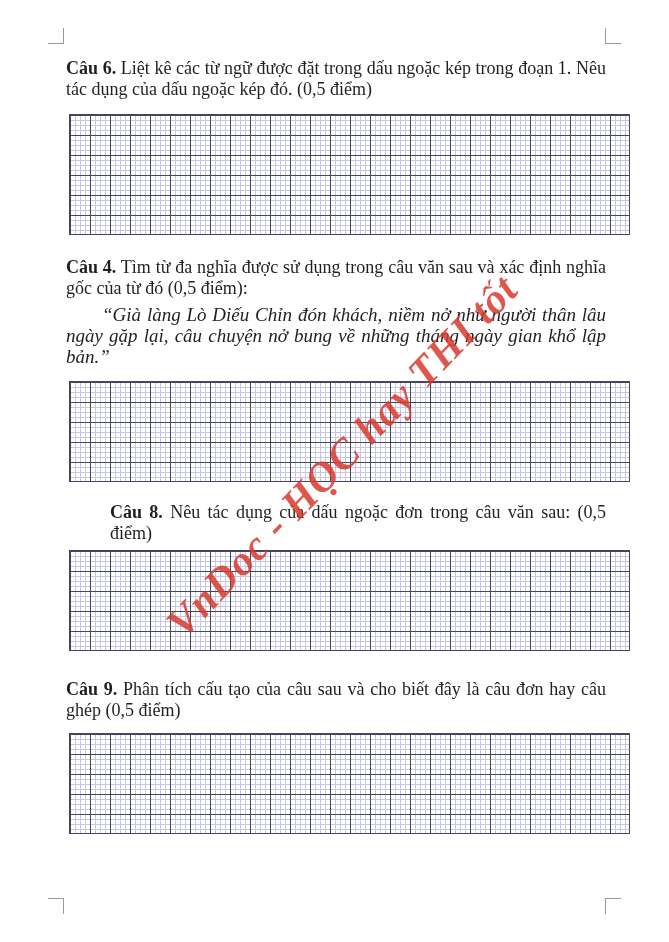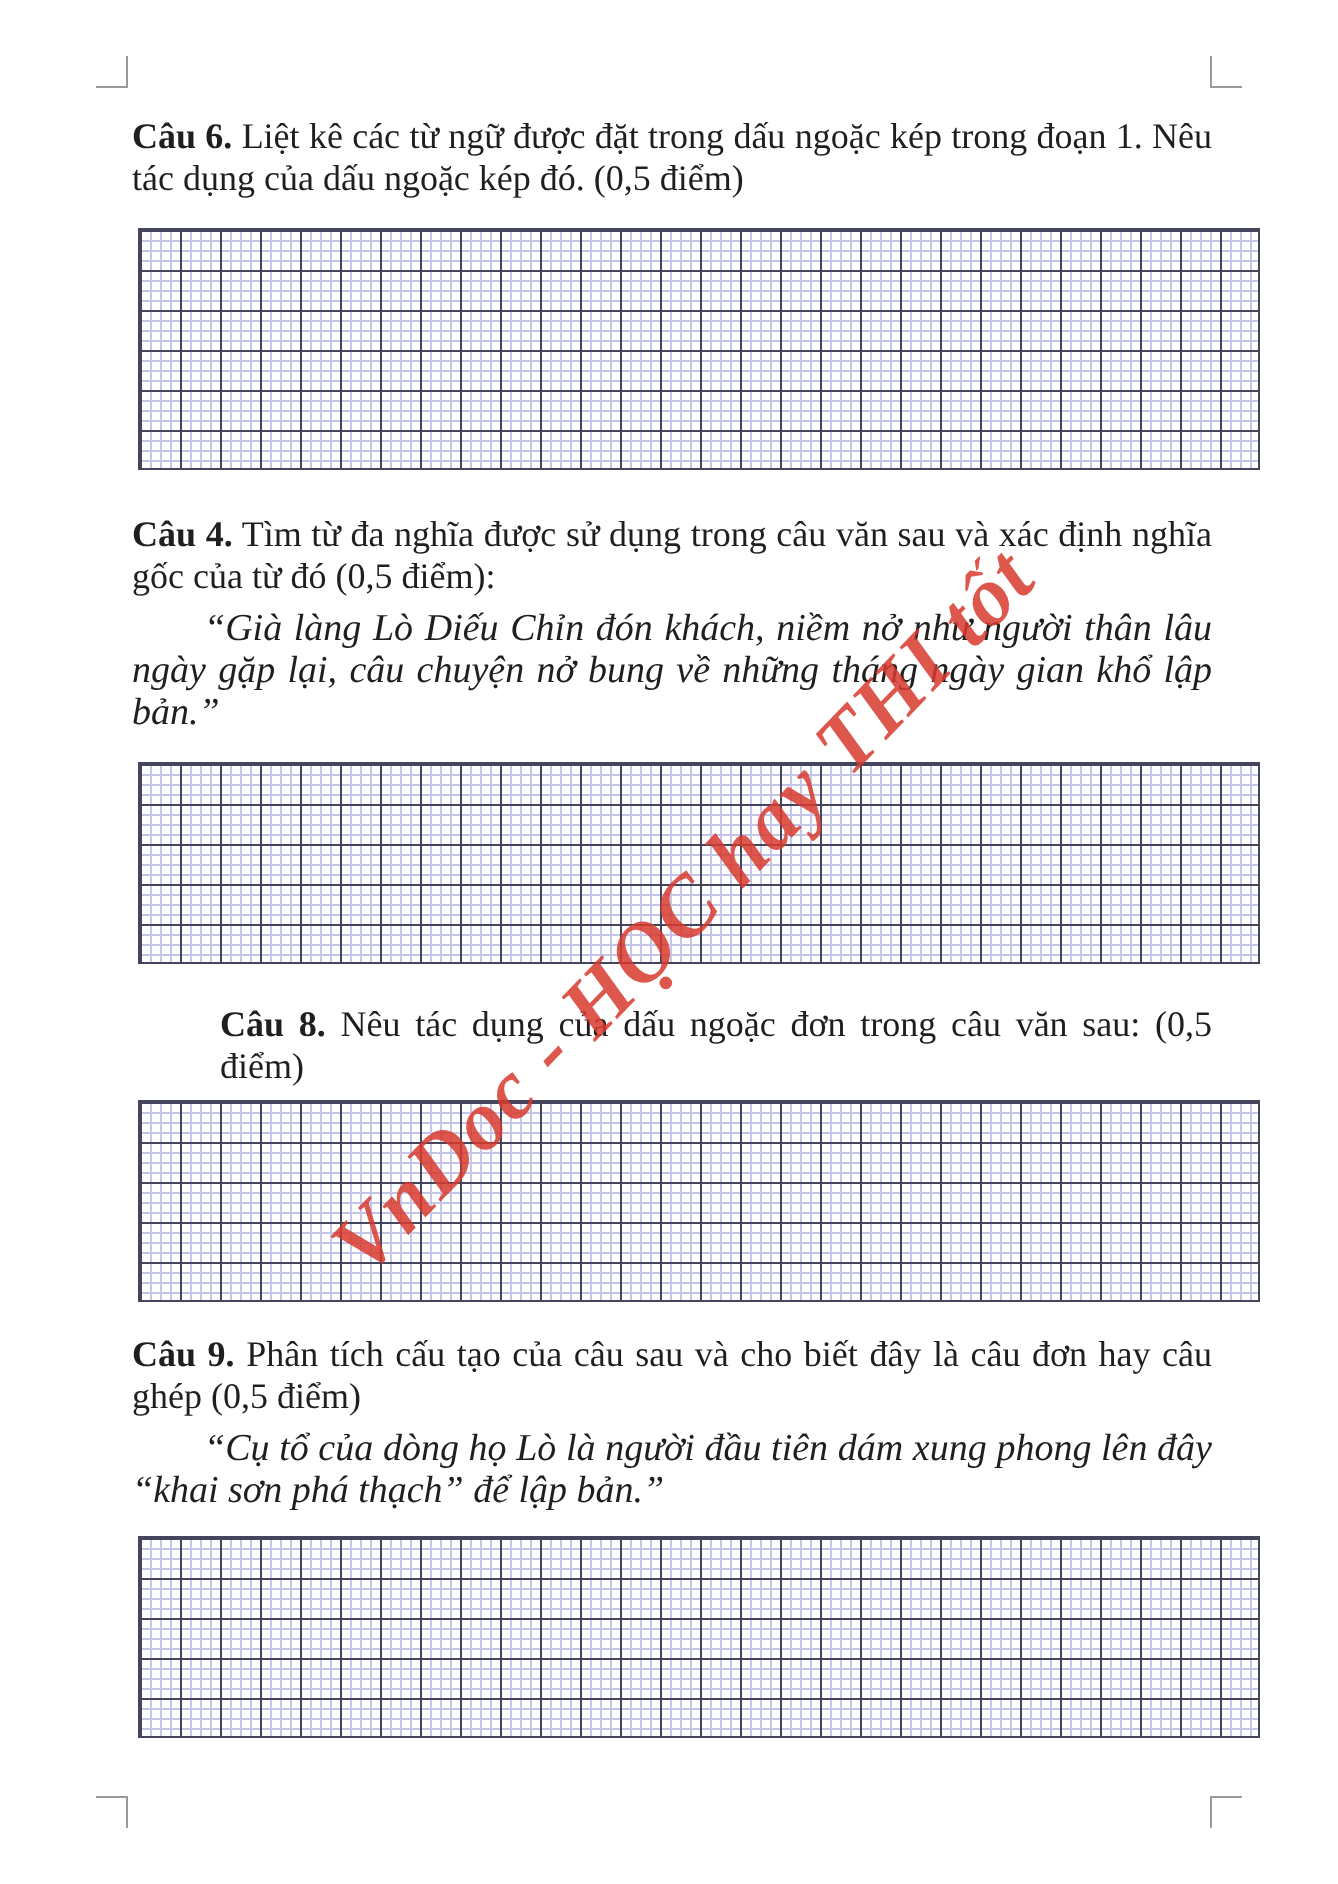--- a/index.html
+++ b/index.html
@@ -40,21 +40,21 @@
       linear-gradient(to bottom, #45455e 1px, transparent 1px),
       linear-gradient(to right, #c5c5e8 1px, transparent 1px),
       linear-gradient(to bottom, #c5c5e8 1px, transparent 1px);
     background-size: 20px 20px, 20px 20px, 5px 5px, 5px 5px;
   }
   .rows6 { height:121px; }
   .rows5 { height:101px; }
   .mt14 { margin-top:14px; }
   .mt22 { margin-top:22px; }
   .mt20 { margin-top:20px;margin-left:44px; }
-  .mt16 { margin-top:16px; }
+  .mt16 { margin-top:28px; }
   .mt12 { margin-top:12px; }
   .mt6  { margin-top:6px; }
   .watermark {
     position:absolute;
     left:62px; top:432px;
     width:560px;
     text-align:center;
     transform:rotate(-46deg);
     font-family:"Liberation Serif", serif;
     font-size:42px;
@@ -108,19 +108,18 @@
       <span>Nêu tác dụng của dấu ngoặc đơn trong câu văn sau: (0,5 điểm)</span>
     </p>
     <div class="grid rows5 mt6"></div>
   </section>
 
   <section>
     <p class="q mt16">
       <span class="label">Câu 9.</span>
       <span>Phân tích cấu tạo của câu sau và cho biết đây là câu đơn hay câu ghép (0,5 điểm)</span>
     </p>
-    <p class="quote">“Cụ tổ của dòng họ Lò là người đầu tiên dám xung phong lên đây “khai sơn phá thạch” để lập bản.”</p>
     <div class="grid rows5 mt12"></div>
   </section>
 
 </div>
 
 <div class="watermark" style="color: rgb(217, 58, 46);">VnDoc - HỌC hay THI tốt</div>
 
 </body></html>

